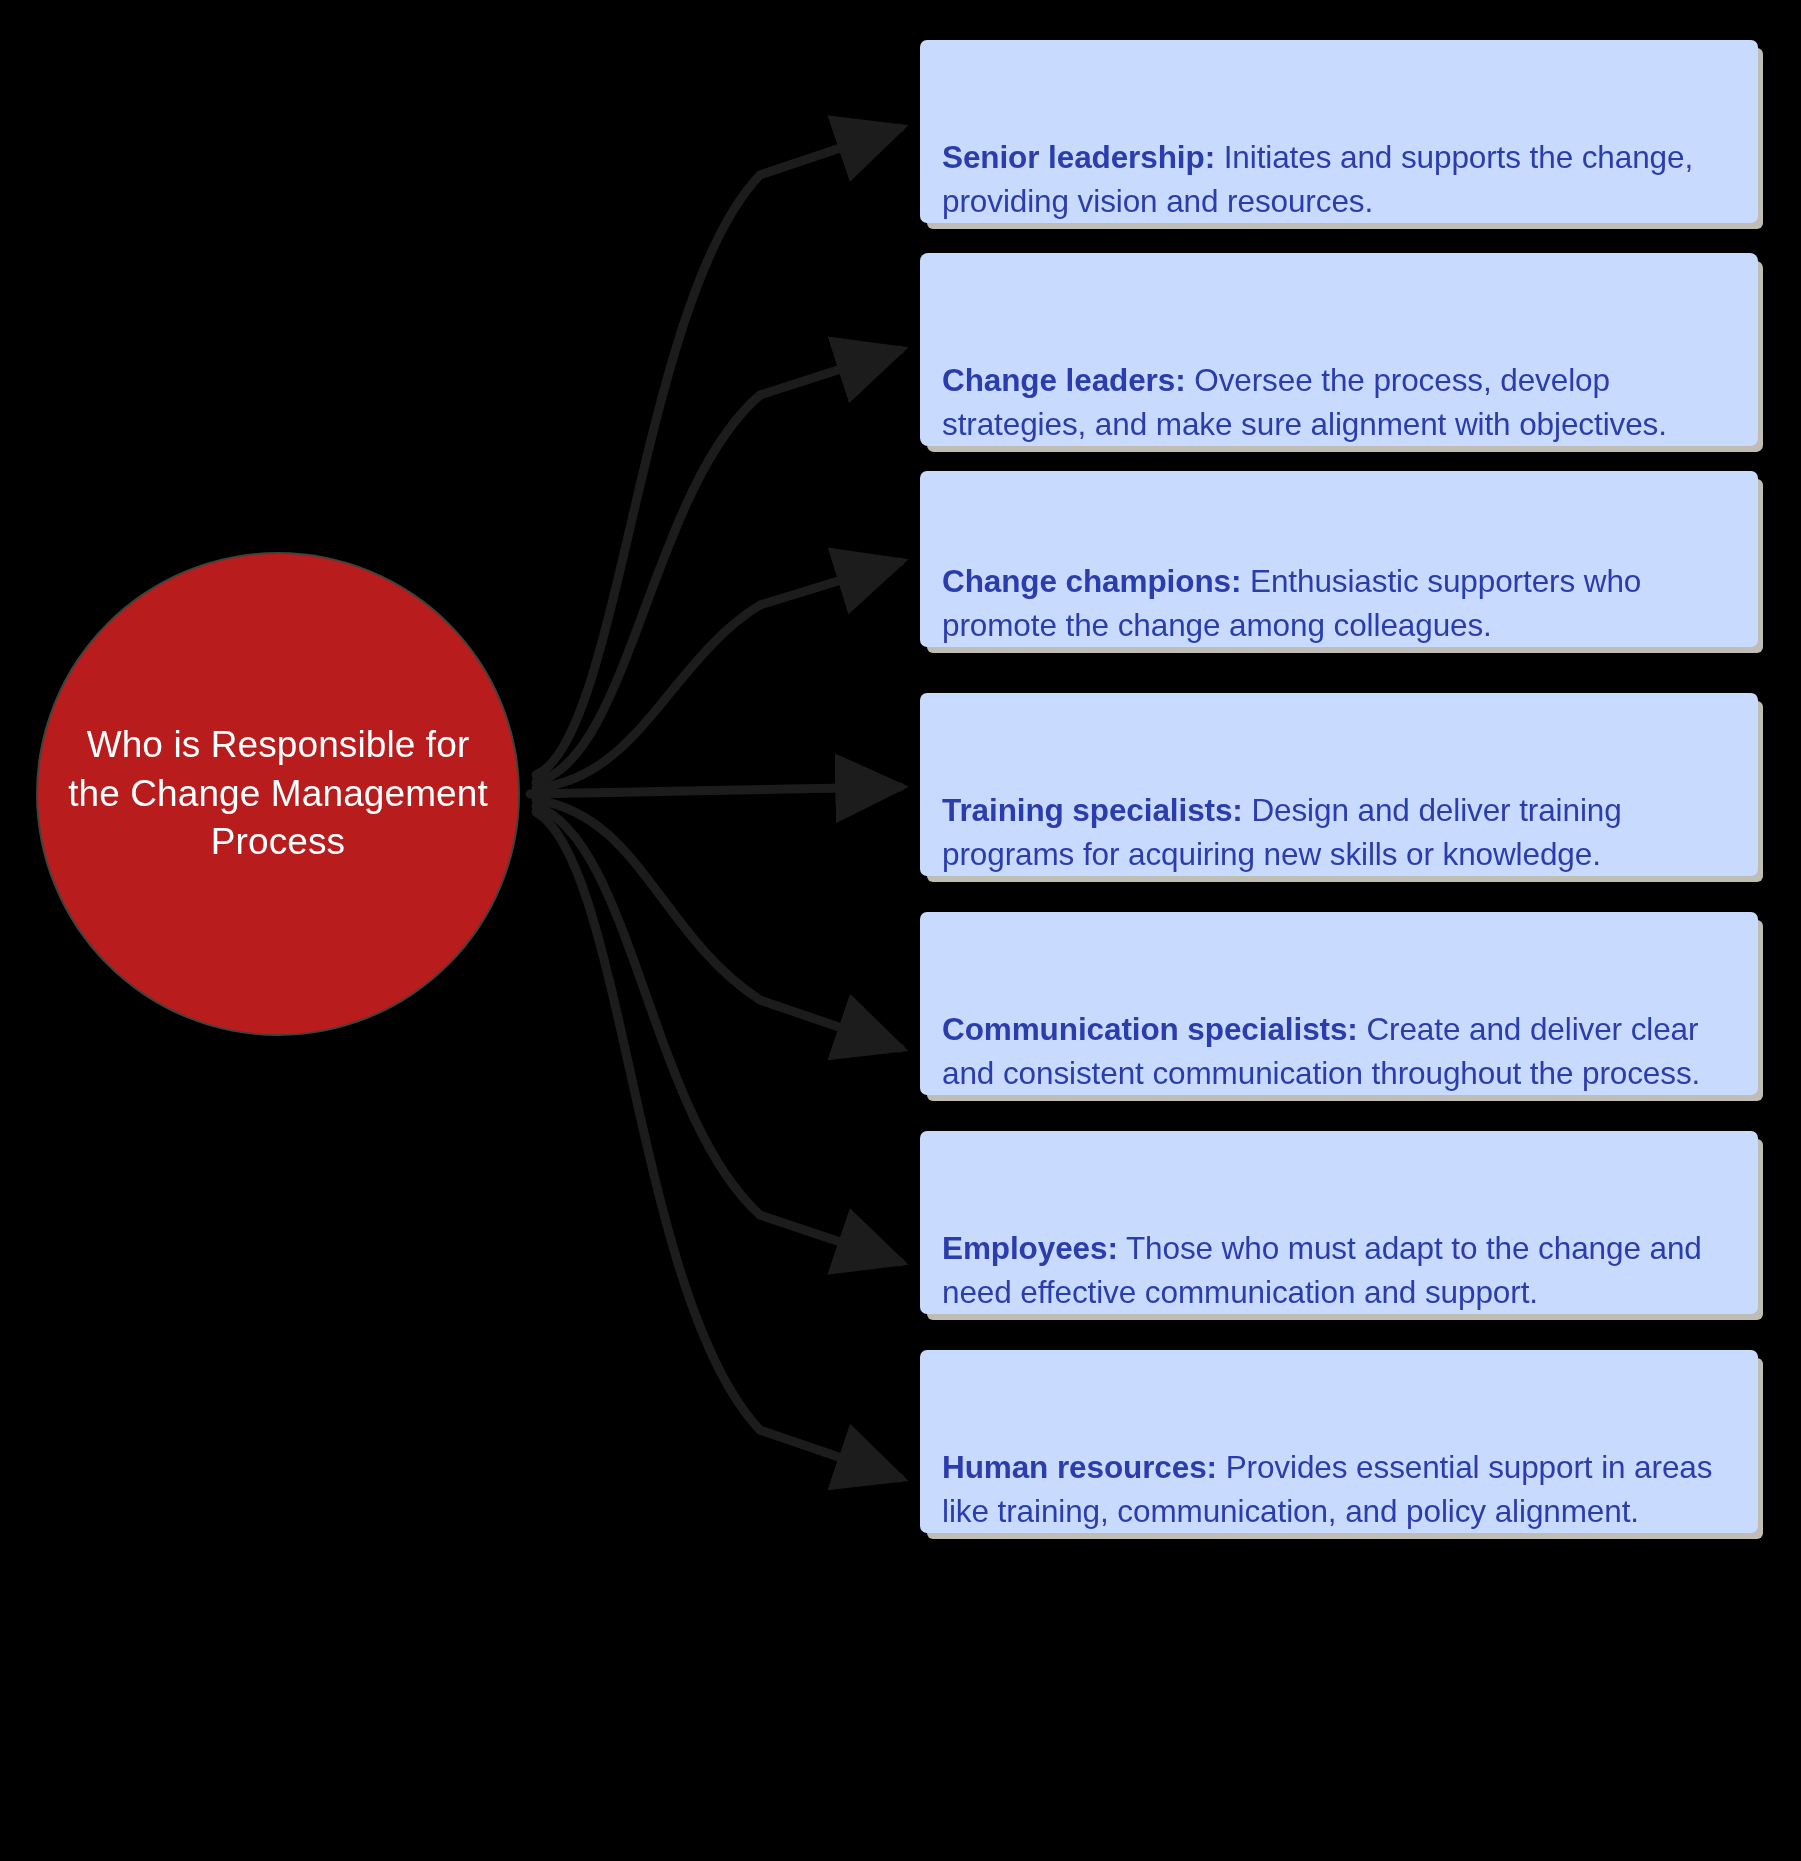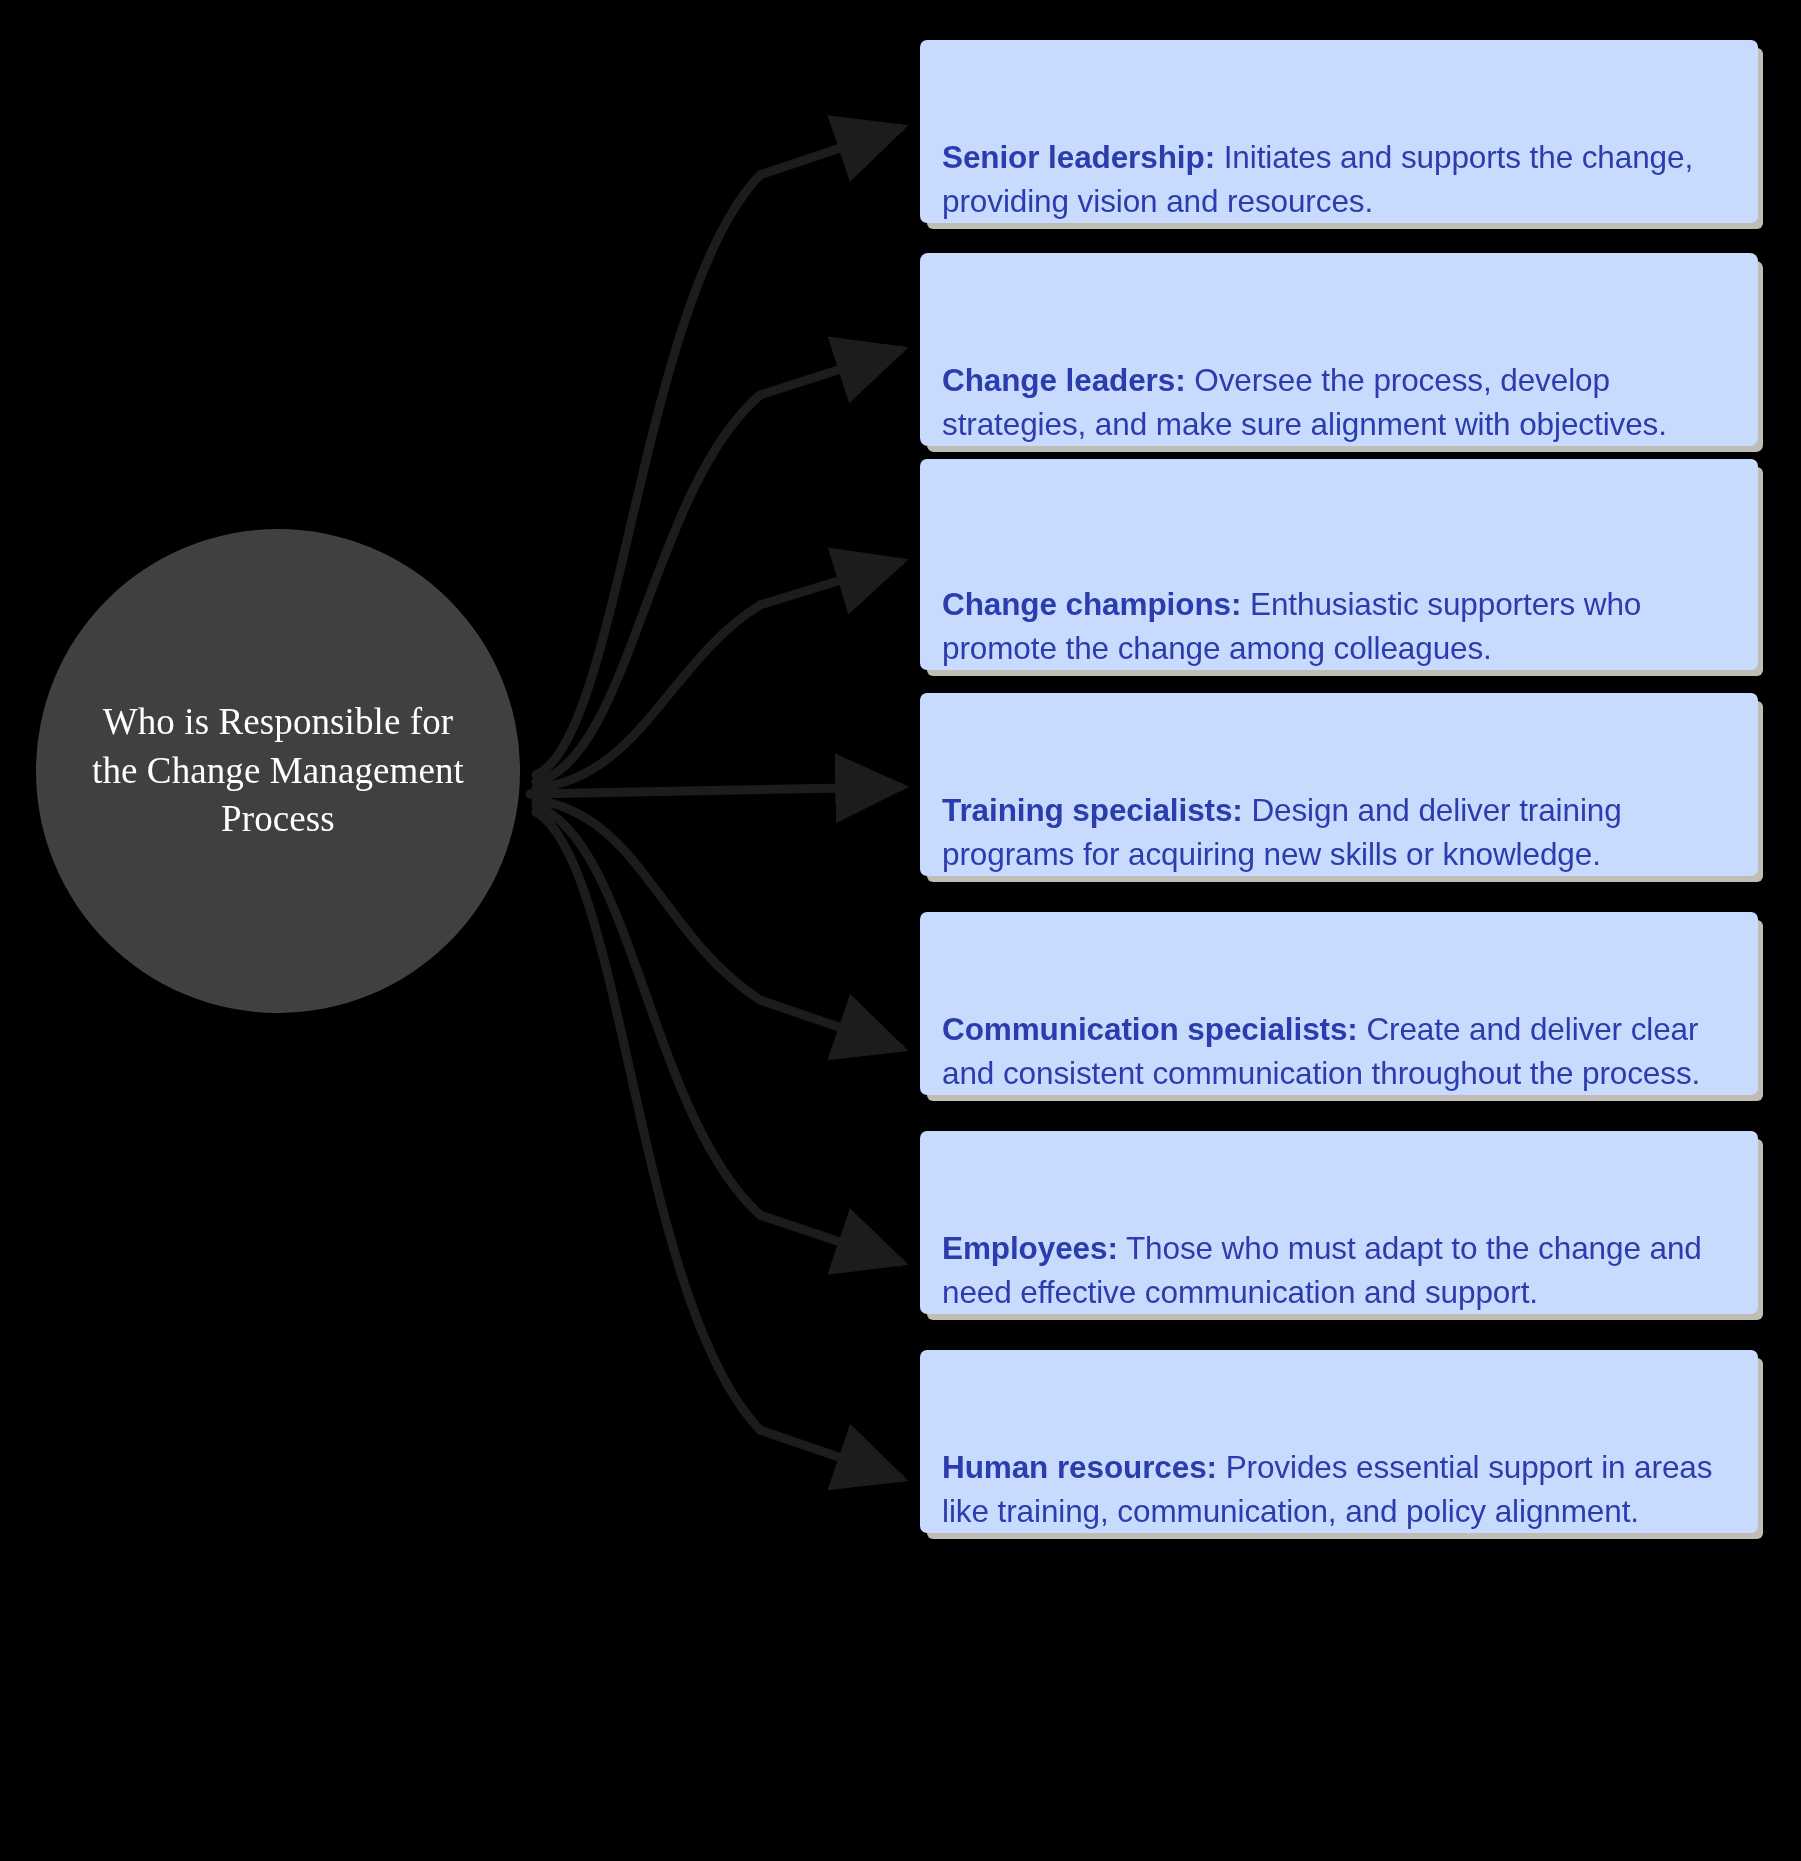--- a/index.html
+++ b/index.html
@@ -28,32 +28,31 @@
     top: 0;
     width: 1801px;
     height: 1861px;
     pointer-events: none;
   }
 
   
   #central-node {
     position: absolute;
     left: 38px;
-    top: 531px;
+    top: 554px;
     width: 480px;
     height: 480px;
     border-radius: 50%;
-    background: #404040;
+    background: #b91c1c;
     box-shadow: 0 0 0 2px rgba(120,120,110,0.55);
     display: flex;
     align-items: center;
     justify-content: center;
     box-sizing: border-box;
     padding: 0 28px;
-    font-family: Liberation Serif, serif;
   }
   #central-node .node-label {
     color: #ffffff;
     font-size: 37px;
     line-height: 1.32;
     text-align: center;
     font-weight: 400;
     letter-spacing: 0.1px;
     white-space: pre-line;
   }
@@ -77,21 +76,21 @@
     line-height: 1.40;
     font-weight: 400;
     letter-spacing: -0.1px;
   }
   .leaf-text .lead {
     font-weight: 700;
   }
 
   .box-0 { top: 40px;   height: 183px; }
   .box-1 { top: 253px;  height: 193px; border-radius: 8px; }
-  .box-2 { top: 459px;  height: 211px; }
+  .box-2 { top: 471px;  height: 176px; }
   .box-3 { top: 693px;  height: 183px; }
   .box-4 { top: 912px;  height: 183px; }
   .box-5 { top: 1131px; height: 183px; }
   .box-6 { top: 1350px; height: 183px; }
 </style>
 </head>
 <body>
 
 <div id="diagram-root">
 

